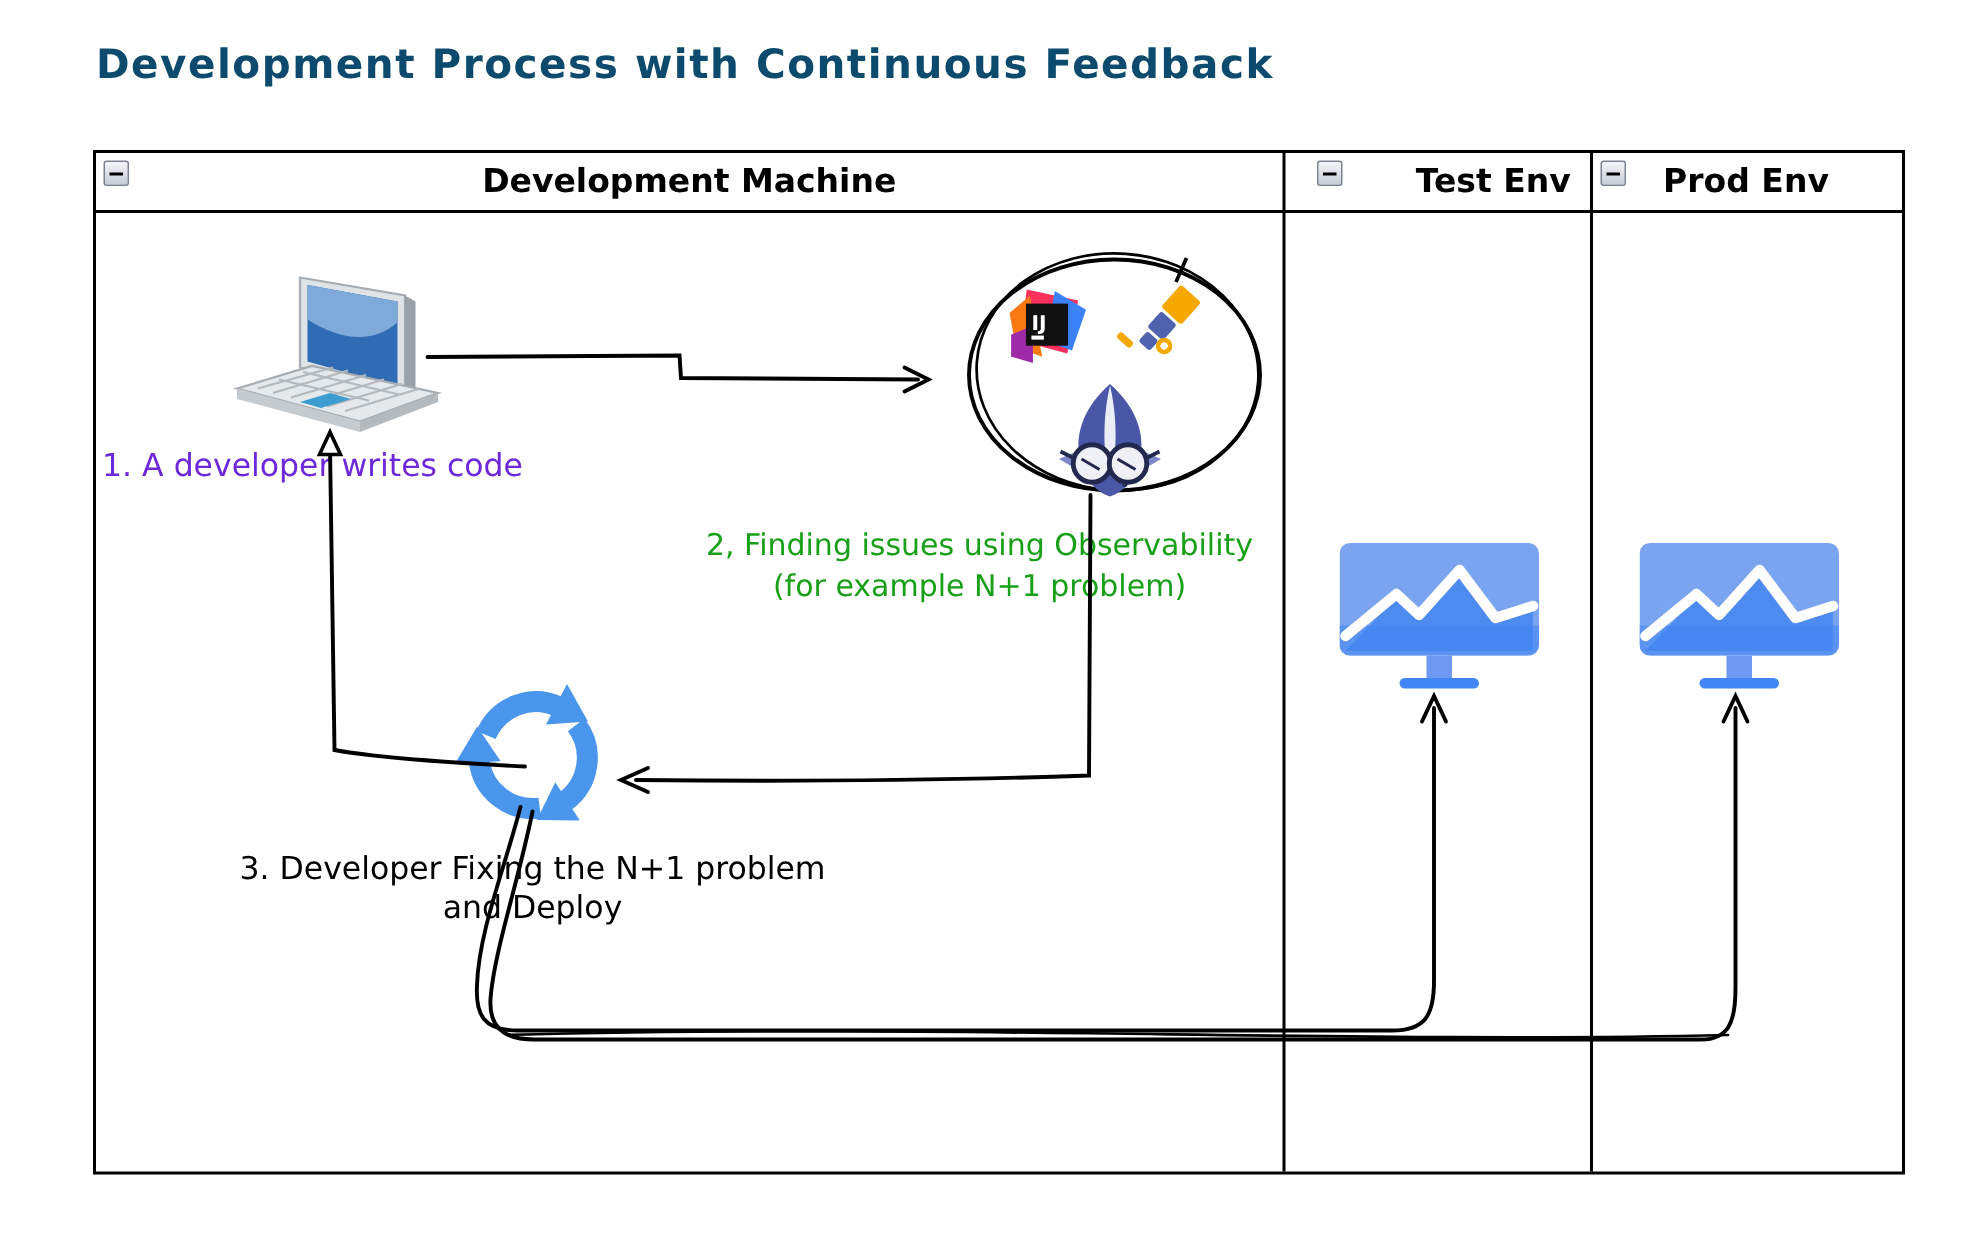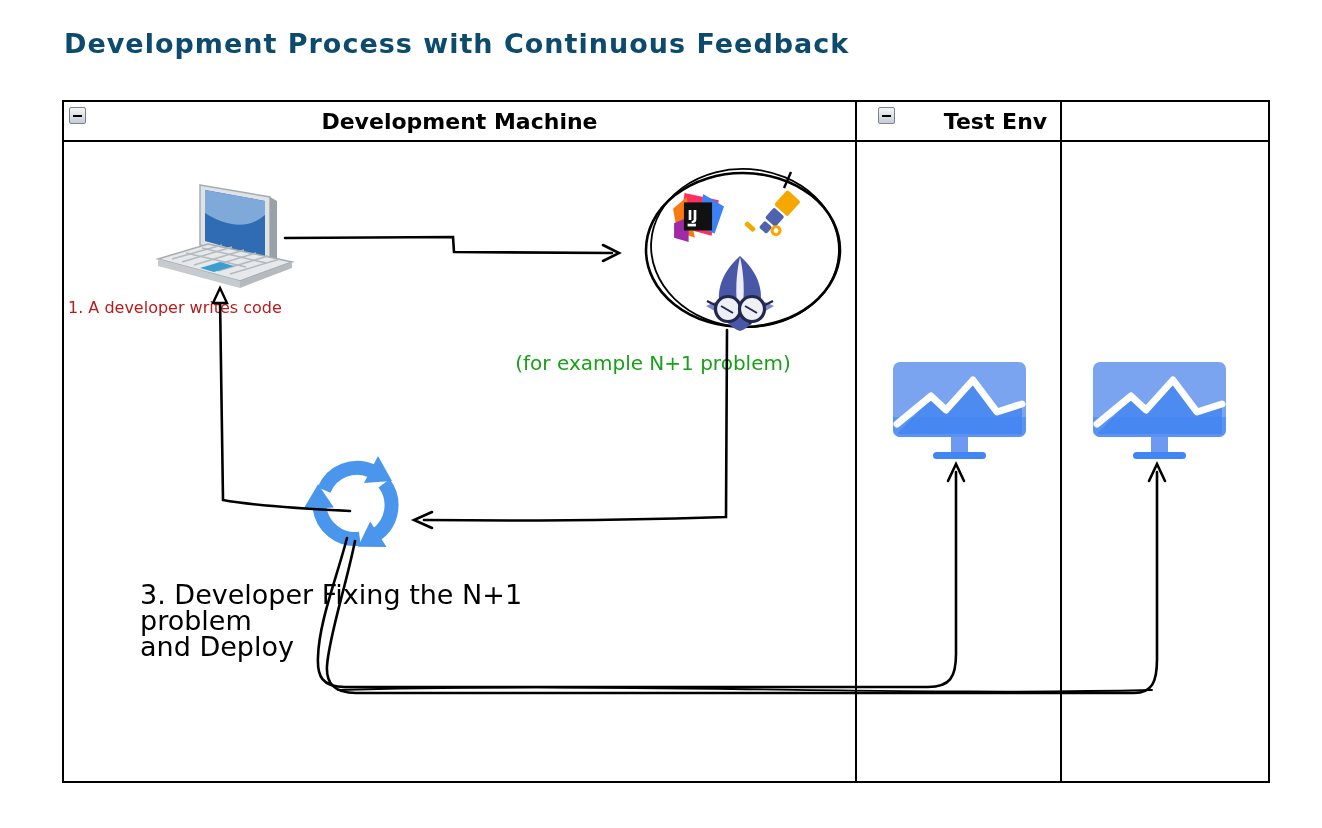--- a/index.html
+++ b/index.html
@@ -24,23 +24,23 @@
   .hc-3{left:998px;width:204px;}
   .header-label{font-size:22px;font-weight:bold;color:#000;}
 
   .collapse-btn{position:absolute;left:5px;top:5px;width:15px;height:15px;
                 border:1px solid #7a8190;border-radius:2px;
                 background:linear-gradient(#f3f5f8,#c7ccd6);
                 display:flex;align-items:center;justify-content:center;cursor:pointer;}
   .collapse-btn .bar{width:9px;height:2px;background:#000;}
 
   .abs{position:absolute;}
-  .step-text{font-size:16px;color:#b91c1c;white-space:nowrap;}
+  .step-text{font-size:21px;color:#6d28d9;white-space:nowrap;}
   .step2{color:#18a018;text-align:center;font-size:20px;line-height:27px;width:410px;white-space:normal;}
-  .step3{text-align:left;font-size:27px;line-height:26px;width:430px;white-space:normal;margin-top:16px;}
+  .step3{text-align:center;font-size:21px;line-height:26px;width:430px;white-space:normal;}
 
   svg{display:block;}
   #overlay{position:absolute;left:0;top:0;z-index:50;pointer-events:none;}
   .icon-wrap{z-index:10;}
 </style>
 </head>
 <body>
 
 <div class="page-title">Development Process with Continuous Feedback</div>
 
@@ -53,20 +53,26 @@
     <span class="collapse-btn">
         <span class="bar"></span>
       </span>
     <span class="header-label">Development Machine</span>
   </div>
   <div class="header-cell hc-2">
     <span class="collapse-btn">
         <span class="bar"></span>
       </span>
     <span class="header-label">Test Env</span>
+  </div>
+  <div class="header-cell hc-3">
+    <span class="collapse-btn">
+        <span class="bar"></span>
+      </span>
+    <span class="header-label">Prod Env</span>
   </div>
 </div>
 
 <div class="abs icon-wrap" style="left:150px;top:183px;">
   <svg width="150" height="112" viewBox="0 0 150 112">
     <polygon points="50,2 120,14 120,80 50,62" fill="#dfe3e6" stroke="#a6acb1" stroke-width="1.5"></polygon>
     <polygon points="120,14 127,18 127,84 120,80" fill="#9aa2a8"></polygon>
     <polygon points="55,7 115,18 115,75 55,58" fill="#2f6cb3"></polygon>
     <path d="M55,7 L115,18 L115,32 C96,48 74,42 55,30 Z" fill="#7fa9d8"></path>
     <polygon points="8,76 58,61 142,79 90,98" fill="#e6e9eb" stroke="#a6acb1" stroke-width="1.5"></polygon>
@@ -126,20 +132,21 @@
     <line x1="41" y1="54" x2="43" y2="54" stroke="#23284f" stroke-width="3"></line>
     <line x1="23" y1="52" x2="35" y2="59" stroke="#23284f" stroke-width="2"></line>
     <line x1="47" y1="52" x2="59" y2="59" stroke="#23284f" stroke-width="2"></line>
     <circle cx="52" cy="69" r="1.6" fill="#23284f"></circle>
   </svg>
 </div>
 
 <div class="abs step-text" style="left:68px;top:298px;">1. A developer writes code</div>
 
 <div class="abs step2" style="left:448px;top:350px;">
+  <div>2, Finding issues using Observability</div>
   <div>(for example N+1 problem)</div>
 </div>
 
 <div class="abs icon-wrap" style="left:302px;top:450px;">
   <svg width="108" height="108" viewBox="0 0 108 108">
     <defs>
       <g id="cyc-arrow">
         <path d="M 22,40 A 36,36 0 0 1 70,21" stroke="#4b96ed" stroke-width="14" fill="none"></path>
         <polygon points="90,31 76,6 62,33" fill="#4b96ed"></polygon>
       </g>

